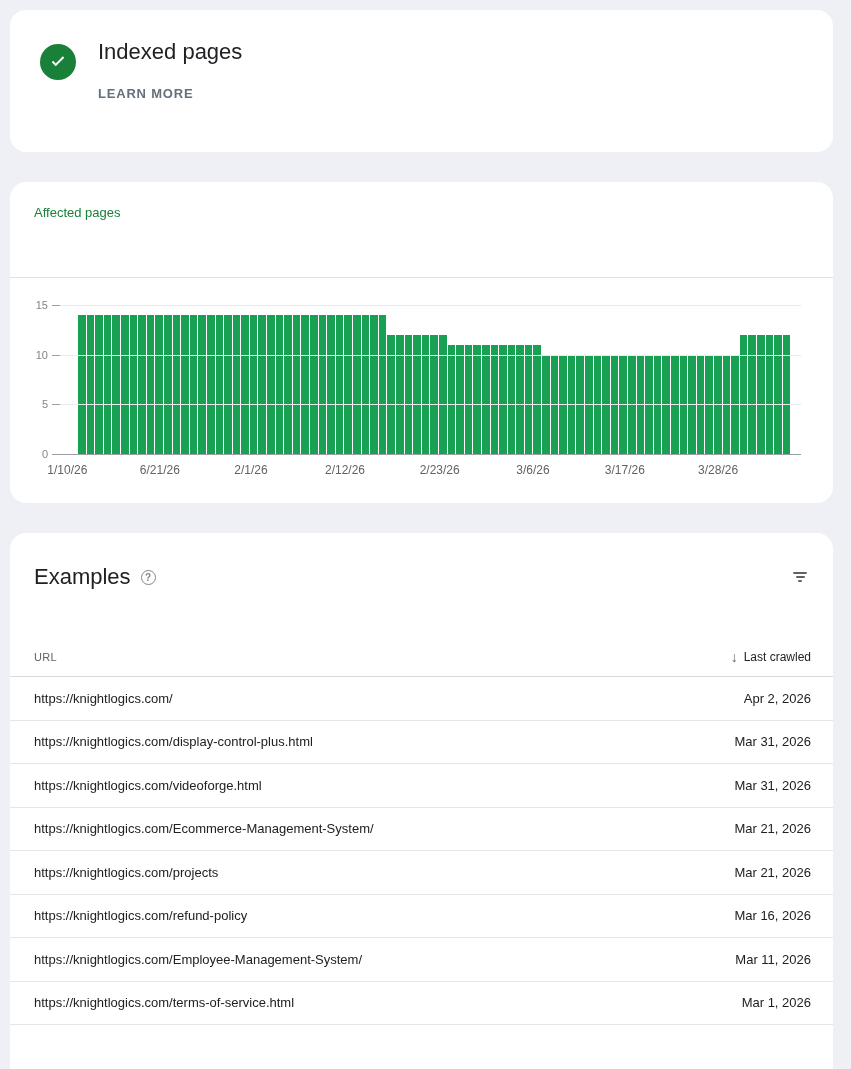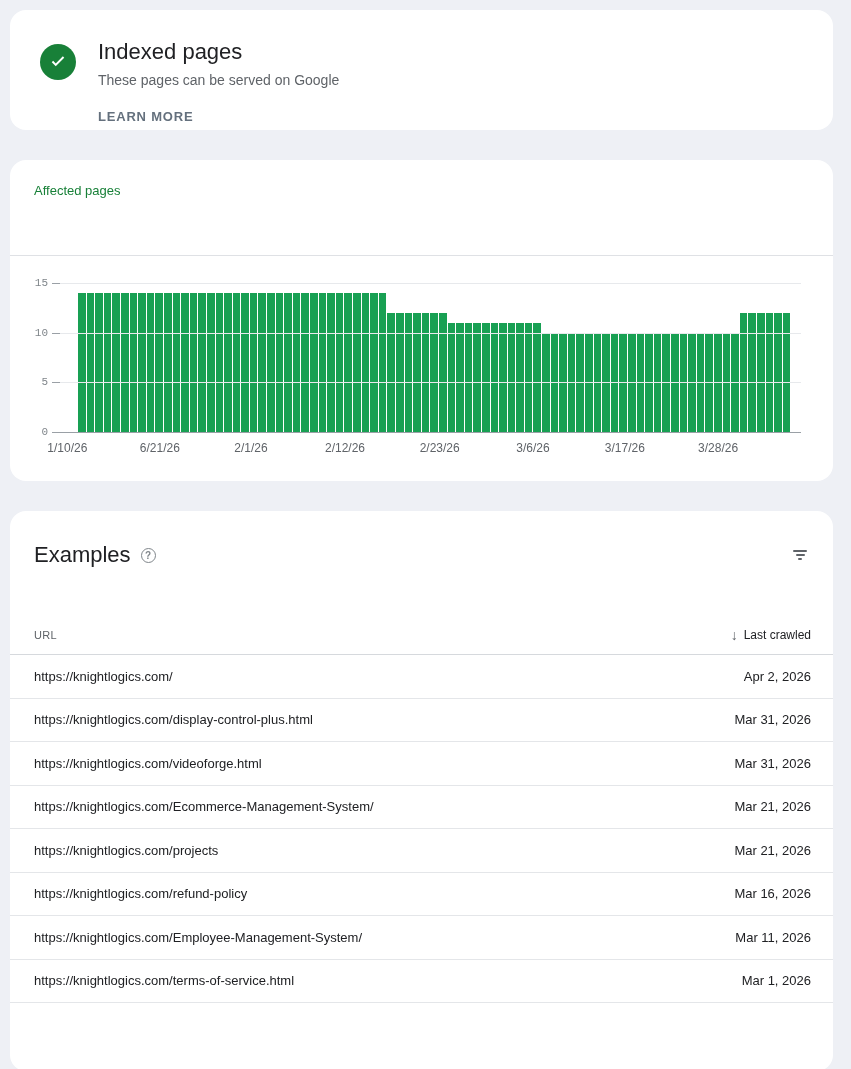--- a/index.html
+++ b/index.html
@@ -12,21 +12,21 @@
   }
   .page { padding: 10px 18px 0 10px; }
   .card {
     background: #ffffff;
     border-radius: 16px;
     margin-bottom: 30px;
   }
 
   
   .status-card {
-    height: 120px;
+    height: 142px;
     display: flex;
     padding: 28px 30px 0 30px;
   }
   .status-icon {
     width: 36px; height: 36px; border-radius: 50%;
     background: #188038;
     display: flex; align-items: center; justify-content: center;
     margin: 6px 22px 0 0;
     flex: 0 0 36px;
   }
@@ -64,21 +64,21 @@
   }
   .gridline::before {
     content: ""; position: absolute; left: -3px; top: 0;
     width: 8px; height: 1px; background: #9aa0a6;
   }
   .gridline.baseline { background: #9aa0a6; }
   .y-label {
     position: absolute;
     right: calc(100% + 7px);
     transform: translateY(-50%);
-    font-size: 11px; color: #80868b; white-space: nowrap; font-family: Liberation Mono, monospace;
+    font-size: 11px; color: #80868b; white-space: nowrap;
   }
   .bars {
     position: absolute; left: 23px; right: 11px; top: 0; bottom: 0;
     display: flex; align-items: flex-end; gap: 1px;
   }
   .bar { flex: 1 1 0; background: #18a053; min-width: 1px; }
   .x-axis {
     position: relative;
     margin: 9px 11px 0 23px;
     height: 16px;
@@ -142,21 +142,20 @@
 <div class="page">
 
   <section class="card status-card">
     <div class="status-icon">
       <svg viewBox="0 0 24 24" aria-hidden="true">
         <path fill="#ffffff" d="M9.55 16.6 5.2 12.25l1.5-1.5 2.85 2.85 7.75-7.75 1.5 1.5z"></path>
       </svg>
     </div>
     <div class="status-text">
       <h1 class="status-title">Indexed pages</h1>
-      <p class="status-subtitle">These pages can be served on Google</p>
       <a class="learn-more">LEARN MORE</a>
     </div>
   </section>
 
   <section class="card chart-card">
     <div class="metric-block">
       <div class="metric-label">Affected pages</div>
     </div>
     <div class="chart-wrap">
       <div class="plot" id="plot">

